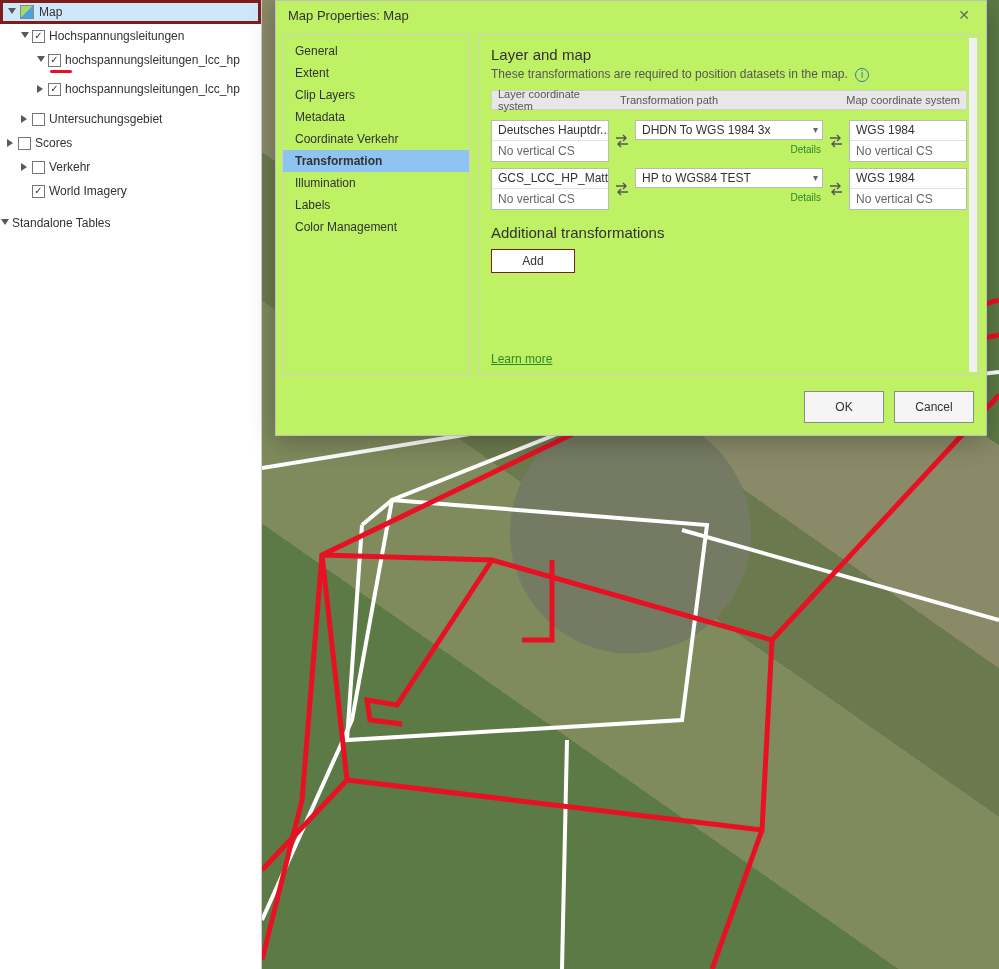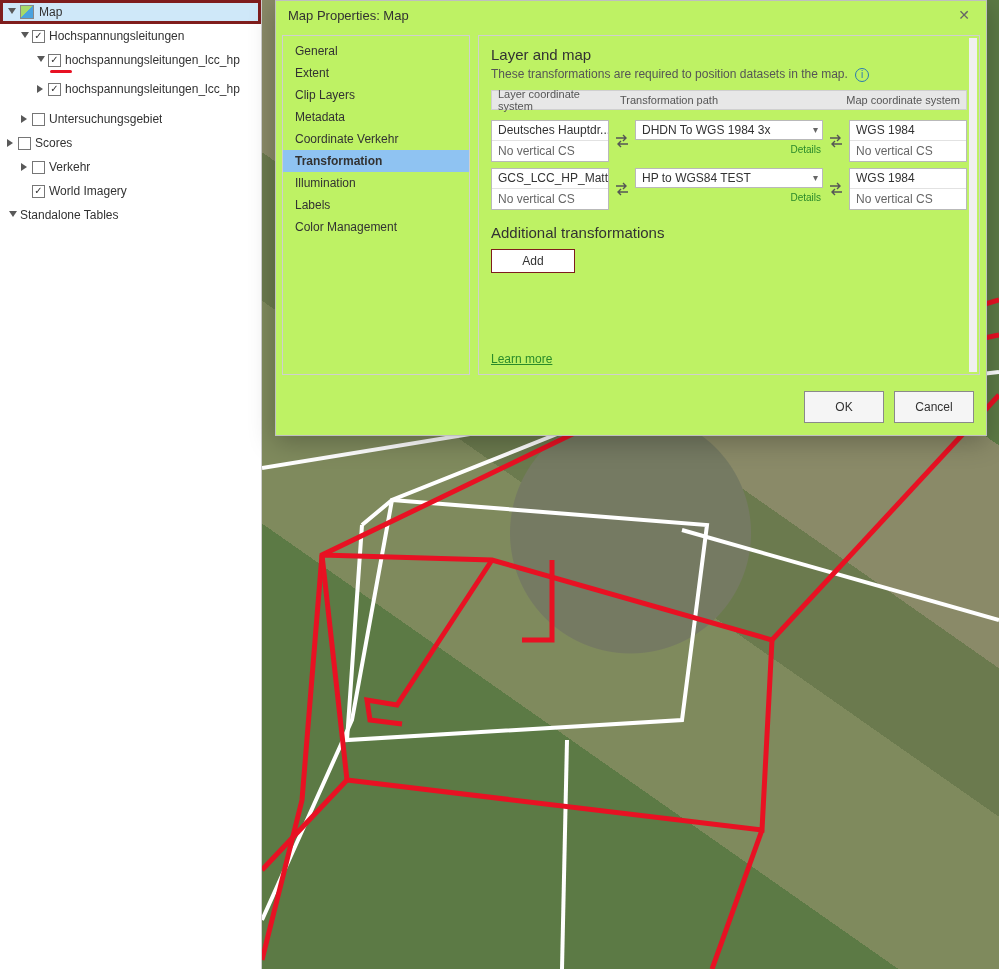--- a/index.html
+++ b/index.html
@@ -141,21 +141,21 @@
         <span class="toc-check "></span>
         <span class="toc-label">Verkehr</span>
       </div>
       <div class="toc-row" style="padding-left: 20px;">
         <span class="toc-caret"></span>
         <span class="toc-check checked"></span>
         <span class="toc-label">World Imagery</span>
       </div>
     </div>
 
-  <div class="toc-row" style="padding-left:8px;margin-top:0">
+  <div class="toc-row" style="padding-left:0;margin-top:8px">
     <span class="toc-caret">
         <svg width="8" height="8">
           <path d="M0 0 L8 0 L4 6 Z" fill="#595959"></path>
         </svg>
       </span>
     <span class="toc-label">Standalone Tables</span>
   </div>
 </div>
 
 <div class="mapview">

